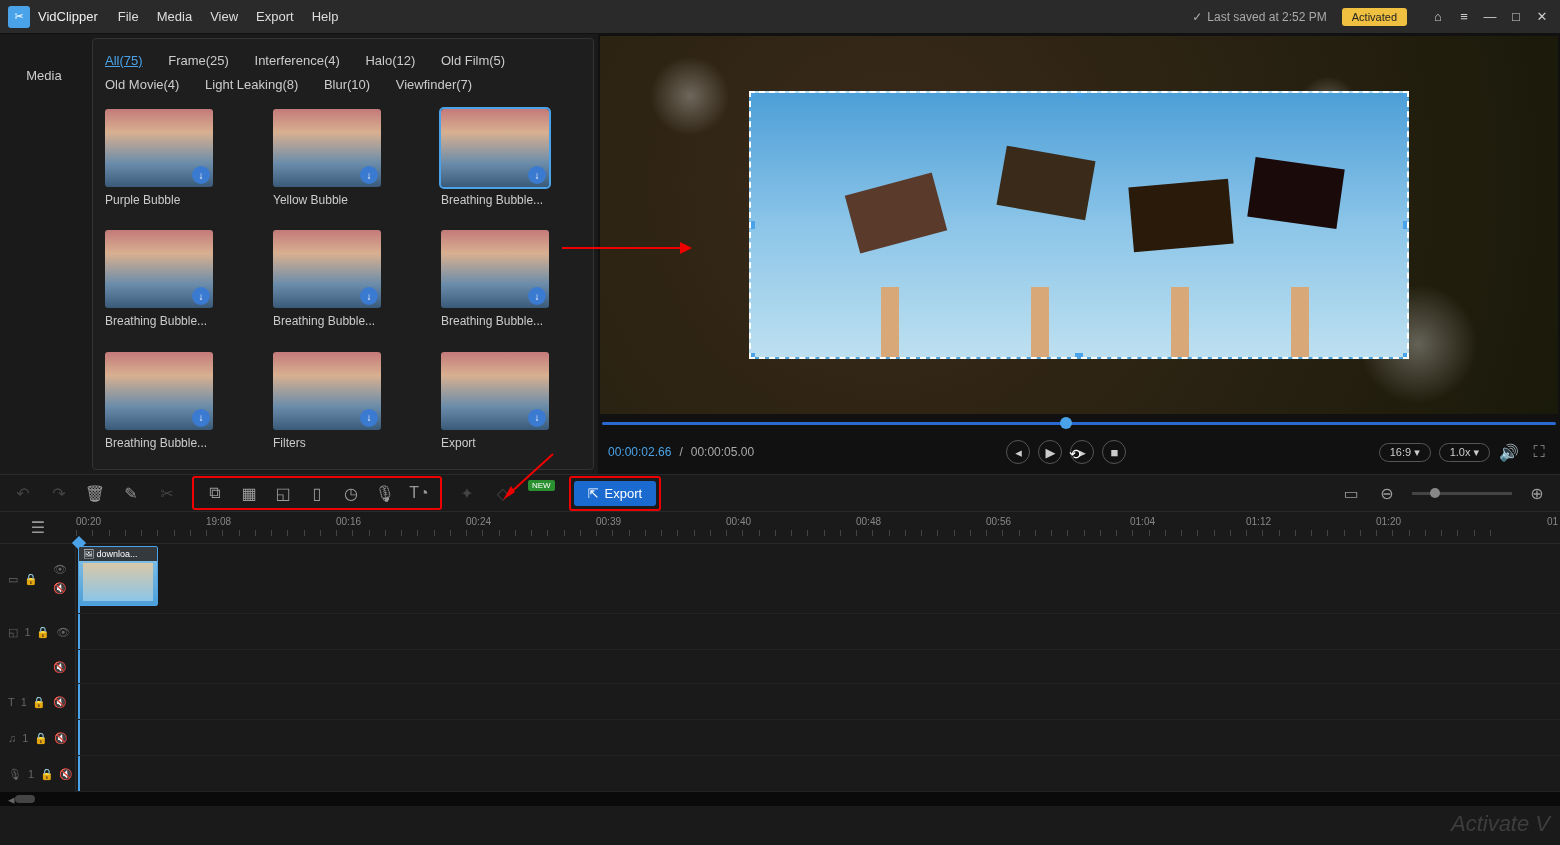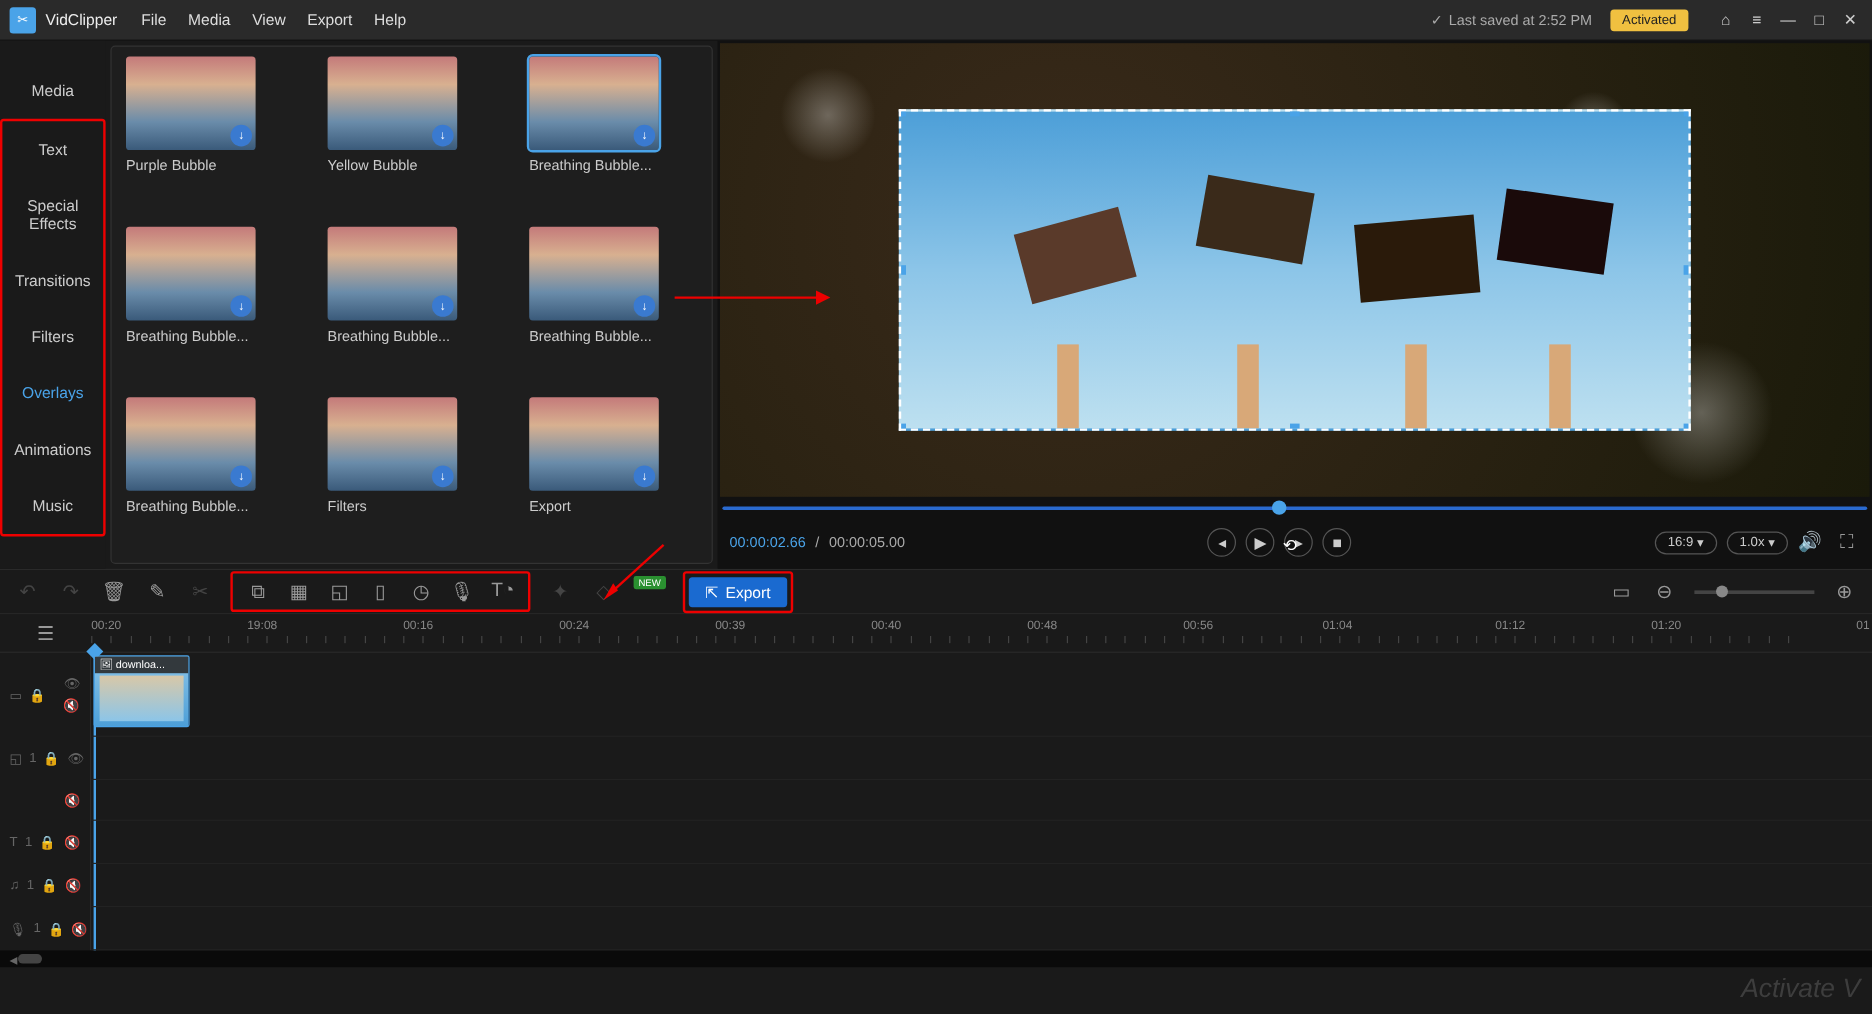--- a/index.html
+++ b/index.html
@@ -106,32 +106,34 @@
   <div class="win-icon">≡</div>
   <div class="win-icon">—</div>
   <div class="win-icon">□</div>
   <div class="win-icon">✕</div>
 </div>
 
 <div class="main">
 
   <div class="left-nav">
     <div class="nav-item">Media</div>
-    <div class="nav-highlight">
-      <div class="nav-item">Text</div>
-      <div class="nav-item">Special Effects</div>
-      <div class="nav-item">Transitions</div>
-      <div class="nav-item">Filters</div>
-      <div class="nav-item active">Overlays</div>
-      <div class="nav-item">Animations</div>
-      <div class="nav-item">Music</div>
-    </div>
   </div>
 
   <div class="browser">
+    <div class="cats">
+      <span class="cat active">All(75)</span>
+      <span class="cat">Frame(25)</span>
+      <span class="cat">Interference(4)</span>
+      <span class="cat">Halo(12)</span>
+      <span class="cat">Old Film(5)</span>
+      <span class="cat">Old Movie(4)</span>
+      <span class="cat">Light Leaking(8)</span>
+      <span class="cat">Blur(10)</span>
+      <span class="cat">Viewfinder(7)</span>
+    </div>
     <div class="thumb-grid" id="thumbs">
         <div class="thumb-item">
           <div class="thumb">
             <div class="dl-badge">↓</div>
           </div>
           <div class="thumb-label">Purple Bubble</div>
         </div>
         <div class="thumb-item">
           <div class="thumb">
             <div class="dl-badge">↓</div>
@@ -341,21 +343,21 @@
         <div class="tick" style="left: 893.75px;"></div>
         <div class="tick-label" style="left: 910px;">00:56</div>
         <div class="tick" style="left: 910px;"></div>
         <div class="tick" style="left: 926.25px;"></div>
         <div class="tick" style="left: 942.5px;"></div>
         <div class="tick" style="left: 958.75px;"></div>
         <div class="tick" style="left: 975px;"></div>
         <div class="tick" style="left: 991.25px;"></div>
         <div class="tick" style="left: 1007.5px;"></div>
         <div class="tick" style="left: 1023.75px;"></div>
-        <div class="tick-label" style="left: 1000px; padding-left: 26px;">01:04</div>
+        <div class="tick-label" style="left: 1028px; padding-left: 26px;">01:04</div>
         <div class="tick" style="left: 1040px;"></div>
         <div class="tick" style="left: 1056.25px;"></div>
         <div class="tick" style="left: 1072.5px;"></div>
         <div class="tick" style="left: 1088.75px;"></div>
         <div class="tick" style="left: 1105px;"></div>
         <div class="tick" style="left: 1121.25px;"></div>
         <div class="tick" style="left: 1137.5px;"></div>
         <div class="tick" style="left: 1153.75px;"></div>
         <div class="tick-label" style="left: 1170px;">01:12</div>
         <div class="tick" style="left: 1170px;"></div>

